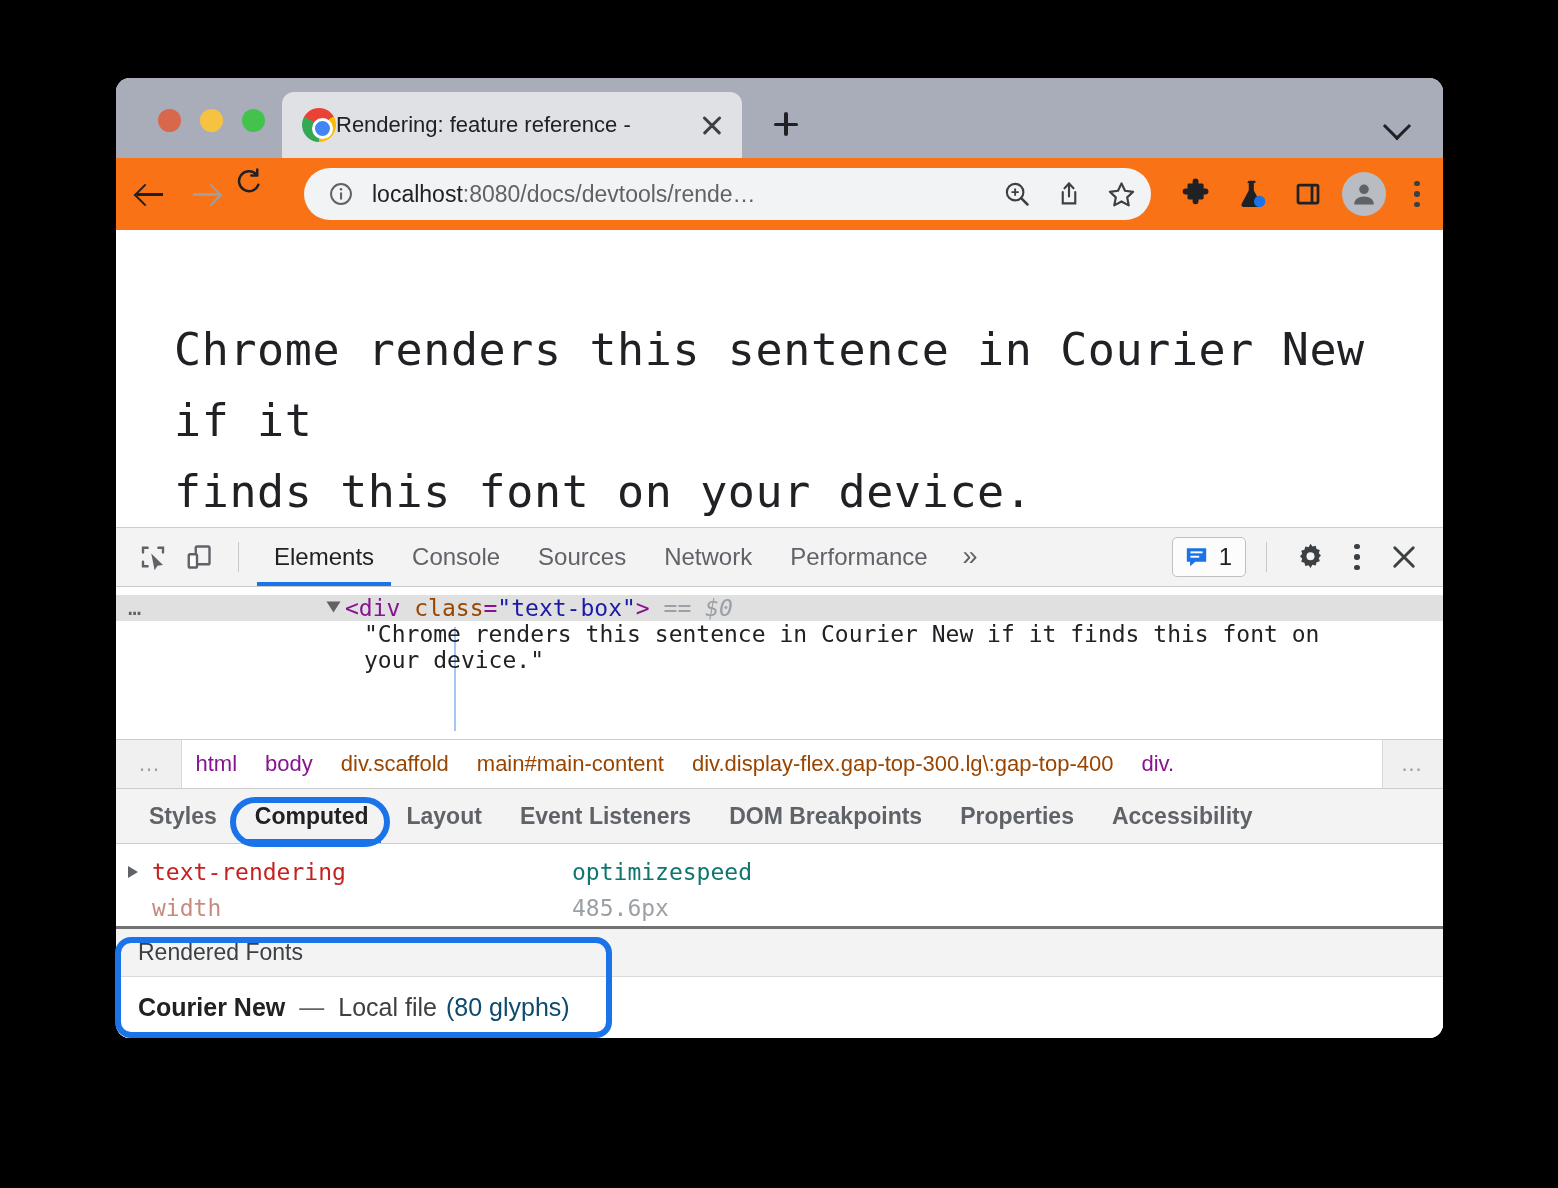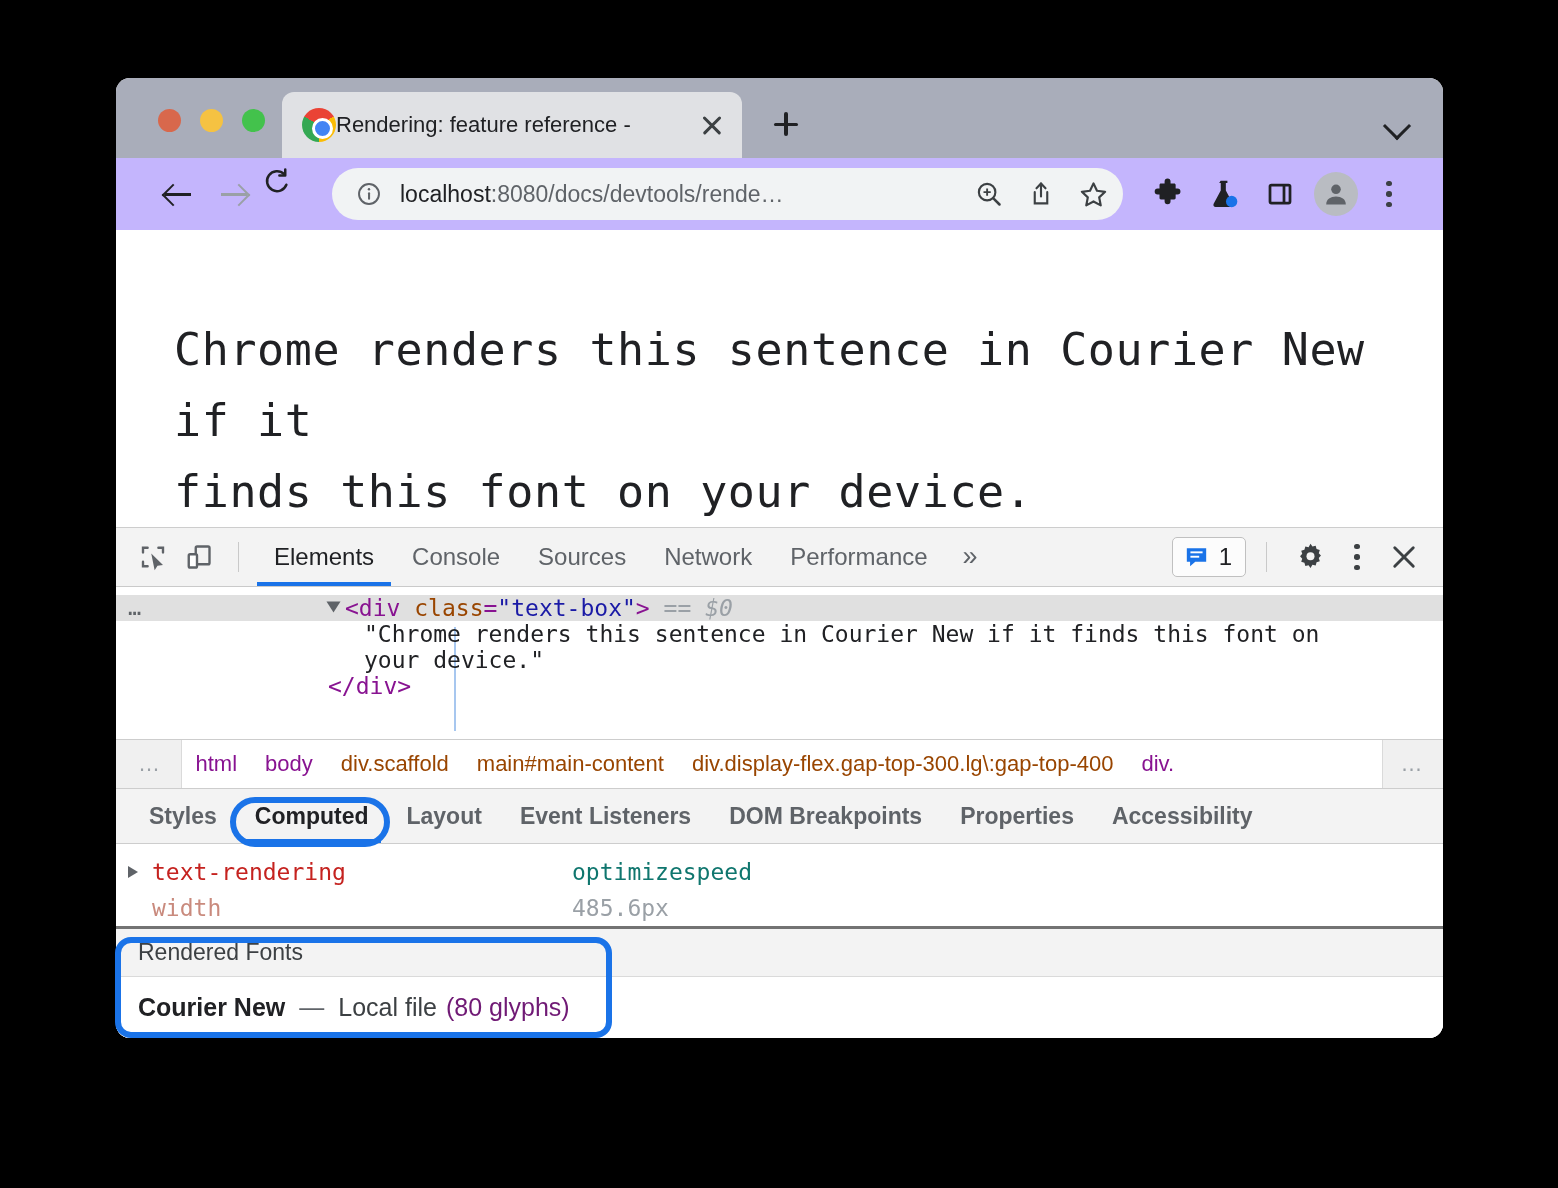--- a/index.html
+++ b/index.html
@@ -130,24 +130,24 @@
     left: 14px; top: 16px;
     width: 17px; height: 17px;
     border-right: 3px solid #202124;
     border-bottom: 3px solid #202124;
     transform: rotate(45deg);
   }
 
   
   .toolbar {
     height: 72px;
-    background: #c4b5fd;
-    display: flex;
-    align-items: center;
-    padding: 0 34px;
+    background: #f97316;
+    display: flex;
+    align-items: center;
+    padding: 0 6px;
     gap: 0;
   }
   .nav-btn {
     width: 56px; height: 56px;
     position: relative;
     flex: 0 0 56px;
   }
   .arrow-back, .arrow-fwd {
     position: absolute; left: 50%; top: 50%;
     width: 26px; height: 26px;
@@ -468,21 +468,21 @@
     display: flex;
     align-items: center;
     padding-left: 22px;
     font-size: 25px;
     color: #3c4043;
     background: #ffffff;
   }
   .rf-name { font-weight: bold; color: #202124; }
   .rf-dash { margin: 0 14px; color: #5f6368; }
   .rf-src { color: #3c4043; }
-  .rf-glyphs { color: #701a75; margin-left: 9px; }
+  .rf-glyphs { color: #0c4a6e; margin-left: 9px; }
 
   
   .ring {
     position: absolute;
     border: 6px solid #1a73e8;
     border-radius: 999px;
     pointer-events: none;
     z-index: 40;
   }
   #ring-computed { left: 230px; top: 797px; width: 160px; height: 50px; }
@@ -672,24 +672,20 @@
         </div>
 
         <div class="dom-row">
           <span class="dom-gutter"></span>
           <span class="dom-content">
             <div style="padding-left:36px;" class="tok-text">"Chrome renders this sentence in Courier New if it finds this font on</div>
             <div style="padding-left:36px;" class="tok-text">your device."</div>
           </span>
         </div>
 
-        <div class="dom-row">
-          <span class="dom-gutter"></span>
-          <span class="dom-content tok-tag">&lt;/div&gt;</span>
-        </div>
       </div>
 
       <div class="breadcrumb">
         <span class="bc-ell-left">…</span>
         <span class="bc-item">html</span>
         <span class="bc-item">body</span>
         <span class="bc-item orange">div.scaffold</span>
         <span class="bc-item orange">main#main-content</span>
         <span class="bc-item orange">div.display-flex.gap-top-300.lg\:gap-top-400</span>
         <span class="bc-item">div.</span>

